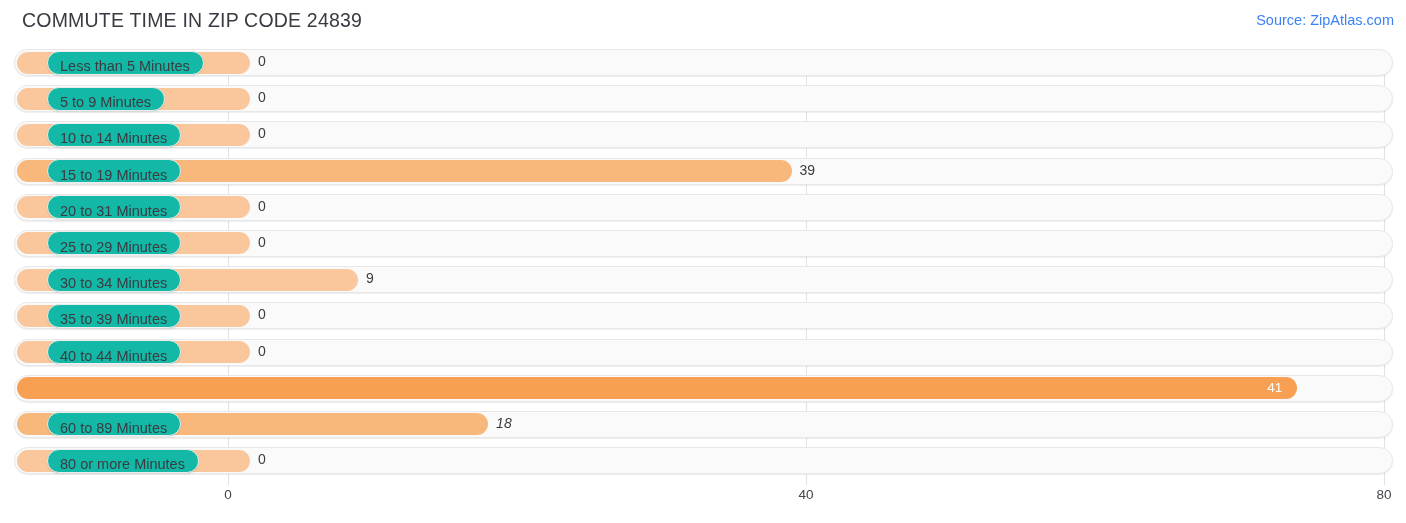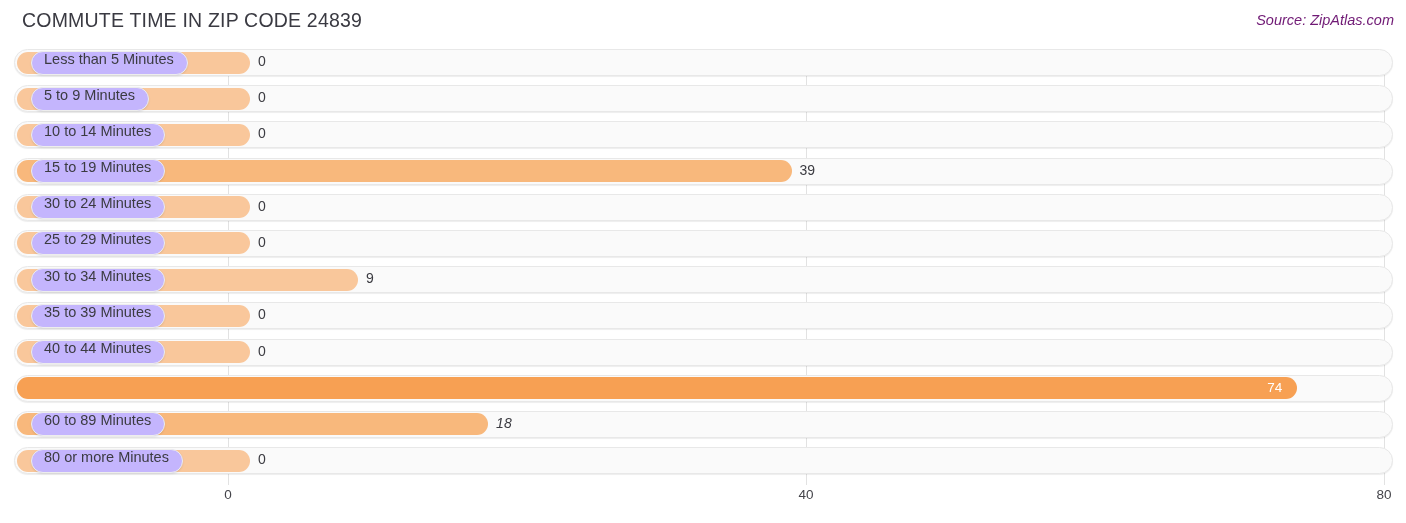--- a/index.html
+++ b/index.html
@@ -26,22 +26,21 @@
     font-size: 19.5px;
     letter-spacing: .2px;
     color: #3a3a42;
     font-weight: 400;
     white-space: nowrap;
   }
   .source-note {
     position: absolute;
     right: 12px; top: 12px;
     font-size: 14.5px;
-    font-style: italic;
-    color: #701a75;
+    color: #3b82f6;
     white-space: nowrap;
   }
 
   
   .plot {
     position: absolute;
     left: 0; top: 44px;
     width: 1406px; height: 441px;
   }
   .gridlines {
@@ -85,28 +84,28 @@
     height: 22px;
     border-radius: 11px;
     background: #f9c79b;
   }
   .bar.strong { background: #f7a053; }
   .bar.mid    { background: #f8b87c; }
 
   
   .label-pill {
     position: absolute;
-    left: 31px;
+    left: 47px;
     top: 6.5px;
     height: 24px;
-    background: #c4b5fd;
+    background: #14b8a6;
     border: 1px solid #ededed;
     border-radius: 12px;
     display: flex;
-    align-items: flex-start;
+    align-items: flex-end;
     padding: 0 13px 0 12px;
     box-shadow: 0 1px 2px rgba(0,0,0,.09);
     white-space: nowrap;
   }
   .label-pill span {
     font-size: 14.5px;
     color: #3b3b41;
     line-height: 1;
   }
 
@@ -188,21 +187,21 @@
         <div class="bar mid" style="width: 774.55px;"></div>
         <div class="label-pill">
           <span>15 to 19 Minutes</span>
         </div>
         <div class="value-out" style="left: 799.55px;">39</div>
       </div>
       <div class="row">
         <div class="track"></div>
         <div class="bar" style="width: 233px;"></div>
         <div class="label-pill">
-          <span>30 to 24 Minutes</span>
+          <span>20 to 31 Minutes</span>
         </div>
         <div class="value-out" style="left: 258px;">0</div>
       </div>
       <div class="row">
         <div class="track"></div>
         <div class="bar" style="width: 233px;"></div>
         <div class="label-pill">
           <span>25 to 29 Minutes</span>
         </div>
         <div class="value-out" style="left: 258px;">0</div>
@@ -227,21 +226,21 @@
         <div class="track"></div>
         <div class="bar" style="width: 233px;"></div>
         <div class="label-pill">
           <span>40 to 44 Minutes</span>
         </div>
         <div class="value-out" style="left: 258px;">0</div>
       </div>
       <div class="row">
         <div class="track"></div>
         <div class="bar strong" style="width: 1280.3px;"></div>
-        <div class="value-in" style="left: 1267.3px;">74</div>
+        <div class="value-in" style="left: 1267.3px;">41</div>
       </div>
       <div class="row">
         <div class="track"></div>
         <div class="bar mid" style="width: 471.1px;"></div>
         <div class="label-pill">
           <span>60 to 89 Minutes</span>
         </div>
         <div class="value-out" style="left: 496.1px; font-style: italic;">18</div>
       </div>
       <div class="row">

